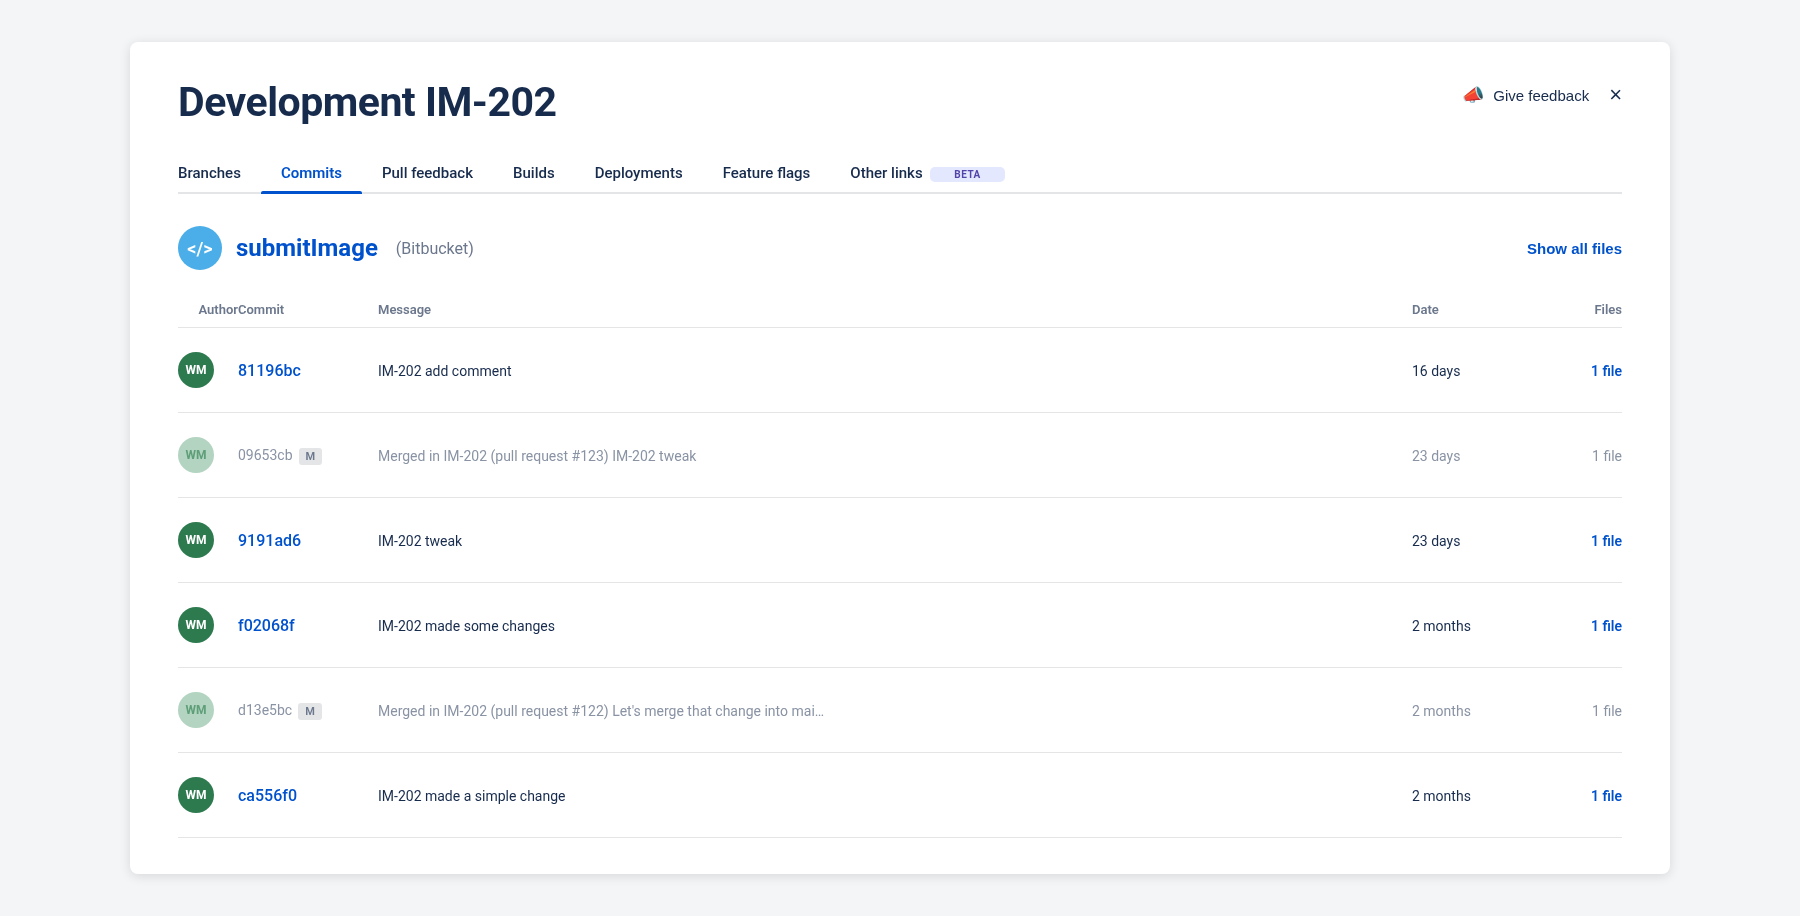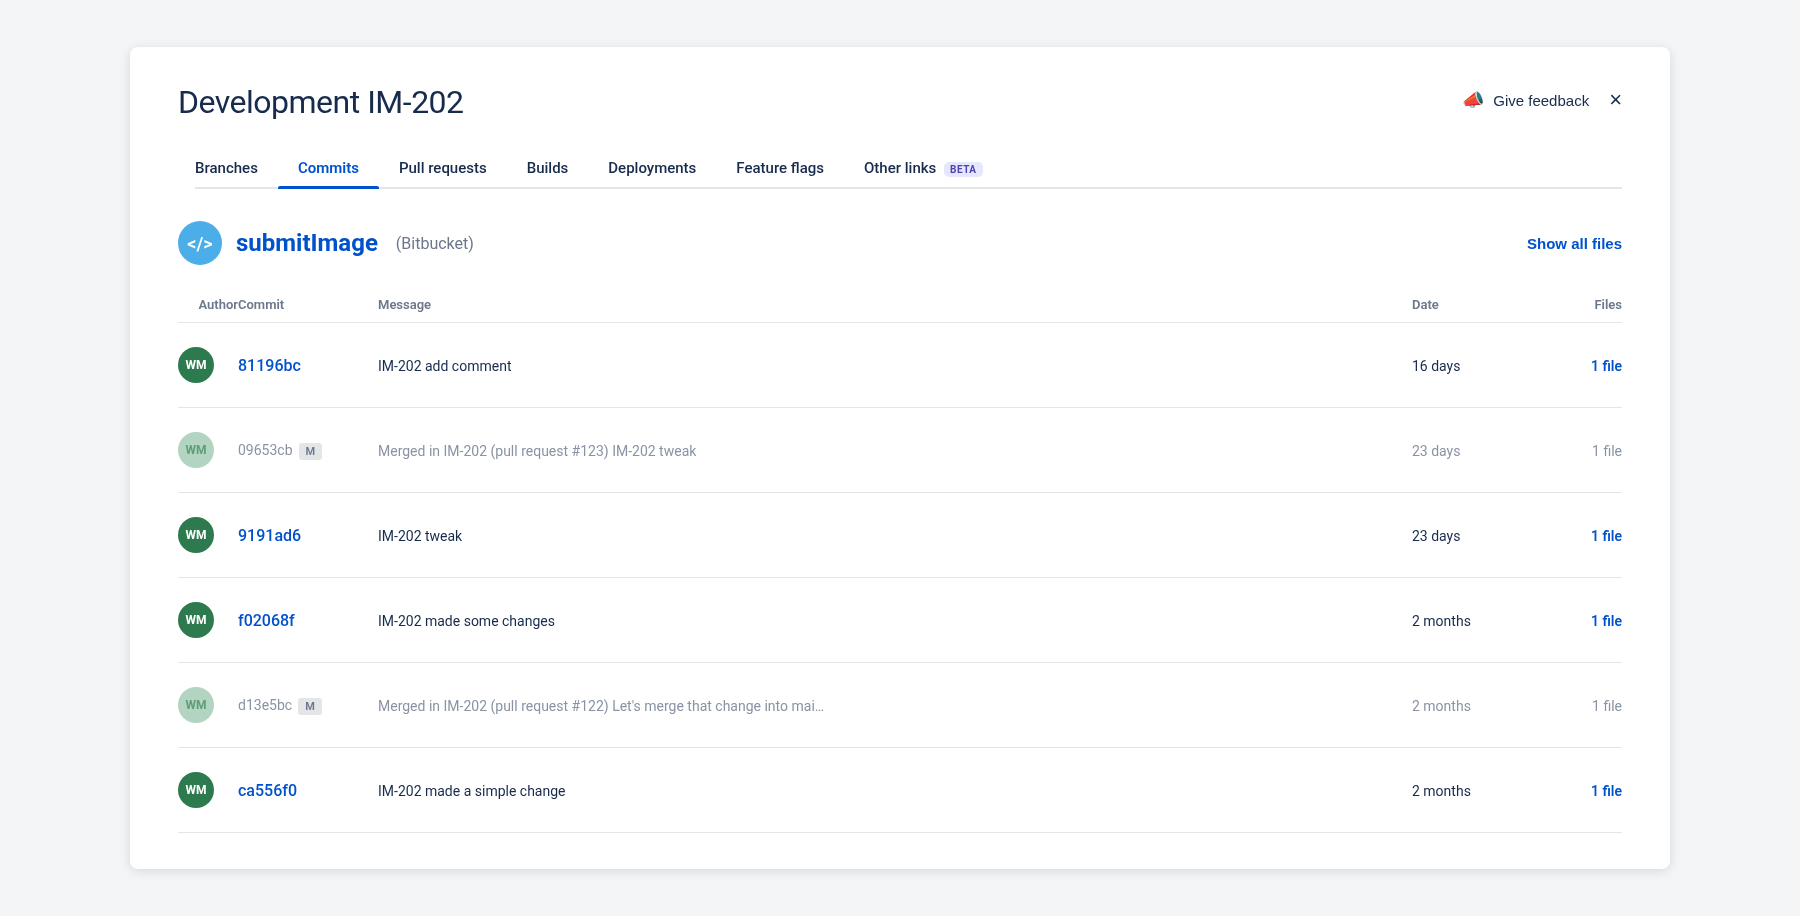--- a/index.html
+++ b/index.html
@@ -21,22 +21,22 @@
       padding: 36px 48px 36px 48px;
       position: relative;
     }
     .panel-header {
       display: flex;
       align-items: flex-start;
       justify-content: space-between;
       margin-bottom: 28px;
     }
     .panel-title {
-      font-size: 32px;
-      font-weight: 400;
+      font-size: 41px;
+      font-weight: 700;
       color: #172b4d;
       letter-spacing: -0.5px;
     }
     .panel-header-actions {
       display: flex;
       align-items: center;
       gap: 20px;
       padding-top: 6px;
     }
     .feedback-btn {
@@ -60,21 +60,20 @@
       color: #172b4d;
       cursor: pointer;
       line-height: 1;
       font-weight: 300;
     }
     .tabs {
       display: flex;
       gap: 0;
       border-bottom: 2px solid #e4e5e7;
       margin-bottom: 32px;
-      margin-left: 17px;
     }
     .tab {
       padding: 10px 20px;
       font-size: 15px;
       color: #172b4d;
       cursor: pointer;
       border: none;
       background: none;
       font-weight: 500;
       position: relative;
@@ -97,21 +96,21 @@
       height: 3px;
       background: #0052cc;
       border-radius: 2px 2px 0 0;
     }
     .beta-badge {
       display: inline-block;
       background: #e3e8ff;
       color: #5243aa;
       font-size: 10px;
       font-weight: 700;
-      padding: 2px 6px;
+      padding: 2px 24px;
       border-radius: 5px;
       letter-spacing: 0.5px;
       margin-left: 4px;
       vertical-align: middle;
     }
     .repo-header {
       display: flex;
       align-items: center;
       justify-content: space-between;
       margin-bottom: 24px;
@@ -262,21 +261,21 @@
         <span class="feedback-icon">📣</span>
         <span>Give feedback</span>
       </button>
       <button class="close-btn">×</button>
     </div>
   </div>
 
   <nav class="tabs">
     <a class="tab">Branches</a>
     <a class="tab active">Commits</a>
-    <a class="tab">Pull requests</a>
+    <a class="tab">Pull feedback</a>
     <a class="tab">Builds</a>
     <a class="tab">Deployments</a>
     <a class="tab">Feature flags</a>
     <a class="tab">
       <span>Other links</span>
       <span class="beta-badge">BETA</span>
     </a>
   </nav>
 
   <div class="repo-header">

